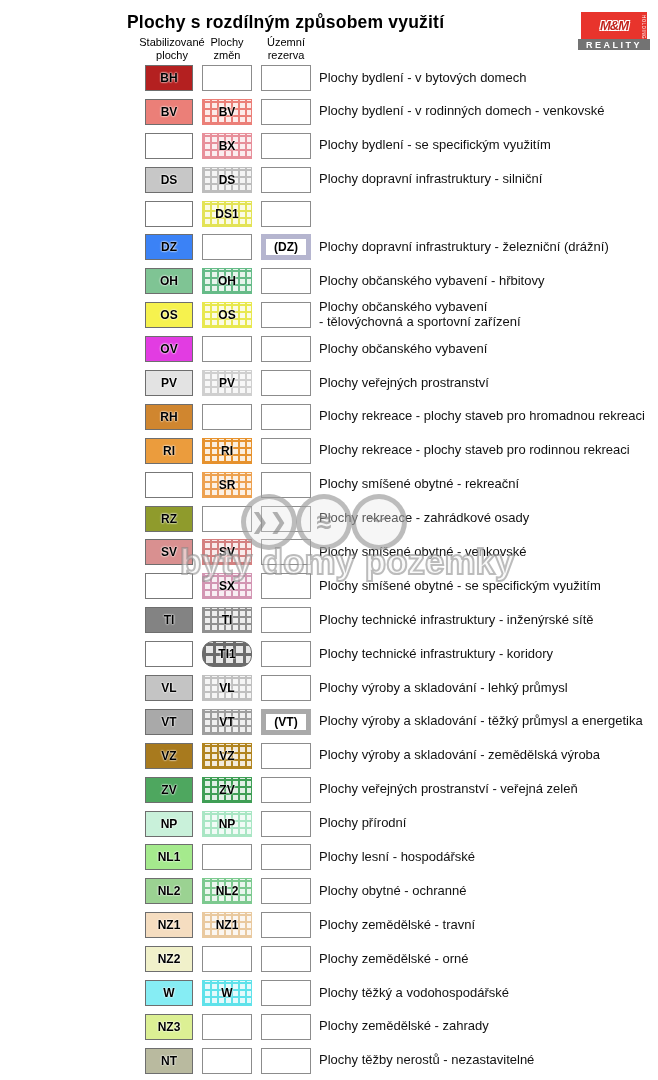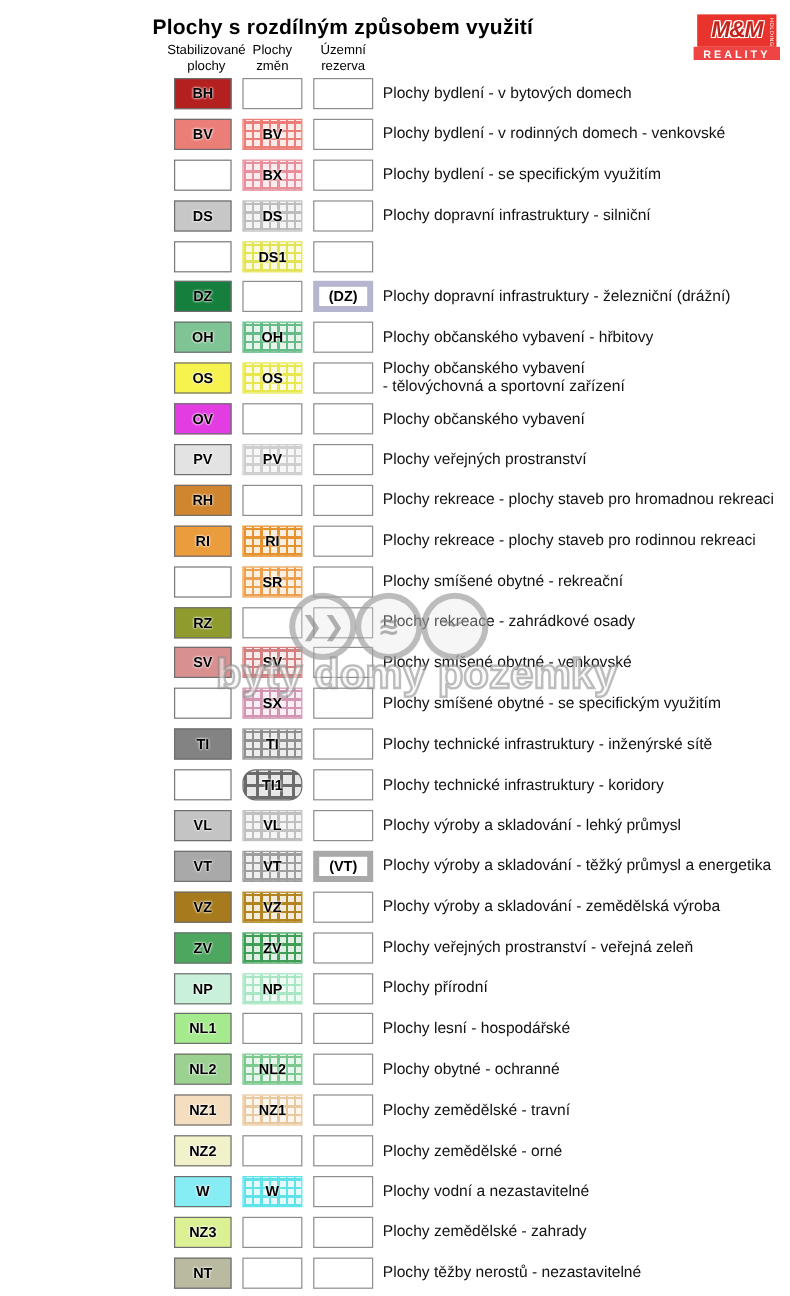--- a/index.html
+++ b/index.html
@@ -10,21 +10,21 @@
 
   
   .colhead{position:absolute;top:36px;font-size:11px;line-height:1.18;text-align:center;white-space:pre-line;}
   .ch1{left:130px;width:84px;}
   .ch2{left:203px;width:48px;}
   .ch3{left:258px;width:56px;}
 
   
   .logo{position:absolute;left:578px;top:12px;width:72px;}
   .logo-top{position:relative;width:66px;height:27px;margin-left:3px;display:flex;align-items:center;justify-content:center;}
-  .logo-mm{font-weight:bold;font-size:19px;font-style:italic;letter-spacing:-1px;
+  .logo-mm{font-weight:bold;font-size:13px;font-style:italic;letter-spacing:-1px;
     text-shadow:-1px -1px 0 #fff,1px -1px 0 #fff,-1px 1px 0 #fff,1px 1px 0 #fff;}
   .logo-holding{position:absolute;right:1px;top:3px;writing-mode:vertical-rl;font-size:4.5px;color:#fff;letter-spacing:.5px;}
   .logo-bottom{width:72px;height:11px;display:flex;align-items:center;justify-content:center;}
   .logo-reality{color:#fff;font-weight:bold;font-size:9px;letter-spacing:2.5px;}
 
   
   .rows{position:absolute;left:145px;top:65px;}
   .row{display:flex;align-items:center;height:26px;margin-bottom:7.9px;}
   .cell{width:48px;height:26px;box-sizing:border-box;display:flex;align-items:center;justify-content:center;
         border:1px solid #8c8c8c;background:#fff;flex:0 0 auto;}
@@ -60,21 +60,21 @@
   <div class="colhead ch2">Plochy
 změn</div>
   <div class="colhead ch3">Územní
 rezerva</div>
 
   <div class="logo">
     <div class="logo-top" id="logo-top" style="background: rgb(232, 52, 44);">
       <span class="logo-mm" id="logo-mm" style="color: rgb(193, 36, 29);">M&amp;M</span>
       <span class="logo-holding">HOLDING</span>
     </div>
-    <div class="logo-bottom" id="logo-bottom" style="background: #ef4444; justify-content: center;">
+    <div class="logo-bottom" id="logo-bottom" style="background: #737373; justify-content: center;">
       <span class="logo-reality">REALITY</span>
     </div>
   </div>
 
   <div class="rows" id="rows">
   <div class="row">
     <div class="cell c1 solid" style="background: rgb(180, 32, 32); align-items: center;">
           <span class="code">BH</span>
         </div>
     <div class="cell c2">
@@ -131,21 +131,21 @@
         </div>
     <div class="cell c2 pattern" style="background-image: repeating-linear-gradient(0deg, rgb(227, 227, 86) 0px, rgb(227, 227, 86) 2px, transparent 2px, transparent 7px), repeating-linear-gradient(90deg, rgb(227, 227, 86) 0px, rgb(227, 227, 86) 2px, transparent 2px, transparent 7px); background-color: color-mix(in srgb, rgb(227, 227, 86) 16%, white); border-color: rgb(227, 227, 86);">
           <span class="code">DS1</span>
         </div>
     <div class="cell c3">
           <span class="code"></span>
         </div>
   </div>
 
   <div class="row">
-    <div class="cell c1 solid" style="background: #15803d;">
+    <div class="cell c1 solid" style="background: #3b82f6;">
           <span class="code">DZ</span>
         </div>
     <div class="cell c2">
           <span class="code"></span>
         </div>
     <div class="cell c3 reserve" style="border: 5px solid rgb(181, 181, 207);">
           <span class="code">(DZ)</span>
         </div>
     <div class="desc">Plochy dopravní infrastruktury - železniční (drážní)</div>
   </div>
@@ -427,21 +427,21 @@
   <div class="row">
     <div class="cell c1 solid" style="background: rgb(134, 237, 244);">
           <span class="code">W</span>
         </div>
     <div class="cell c2 pattern" style="background-image: repeating-linear-gradient(0deg, rgb(95, 226, 234) 0px, rgb(95, 226, 234) 2px, transparent 2px, transparent 7px), repeating-linear-gradient(90deg, rgb(95, 226, 234) 0px, rgb(95, 226, 234) 2px, transparent 2px, transparent 7px); background-color: color-mix(in srgb, rgb(95, 226, 234) 16%, white); border-color: rgb(95, 226, 234);">
           <span class="code">W</span>
         </div>
     <div class="cell c3">
           <span class="code"></span>
         </div>
-    <div class="desc">Plochy vodní a nezastavitelné</div>
+    <div class="desc">Plochy těžký a vodohospodářské</div>
   </div>
 
   <div class="row">
     <div class="cell c1 solid" style="background: rgb(220, 240, 148);">
           <span class="code">NZ3</span>
         </div>
     <div class="cell c2">
           <span class="code"></span>
         </div>
     <div class="cell c3">

